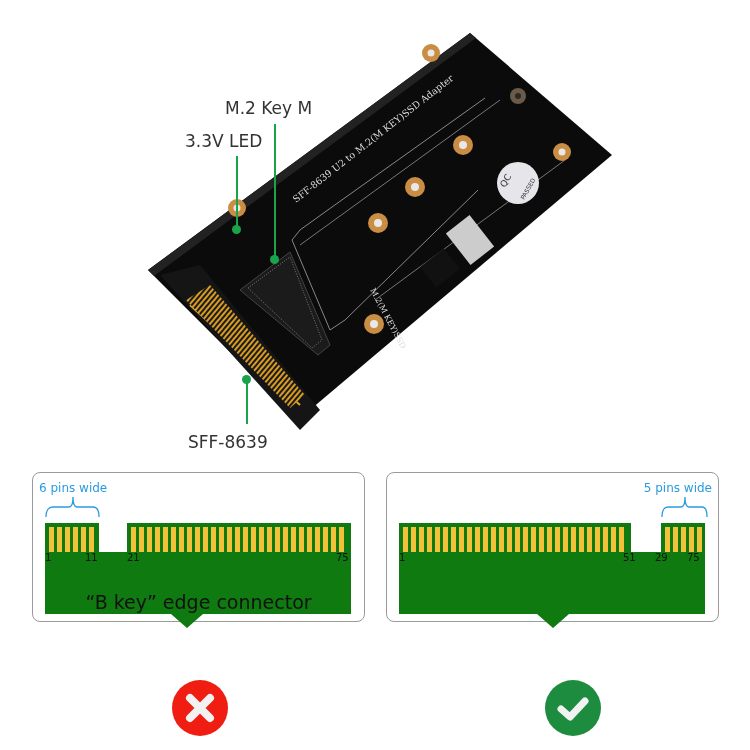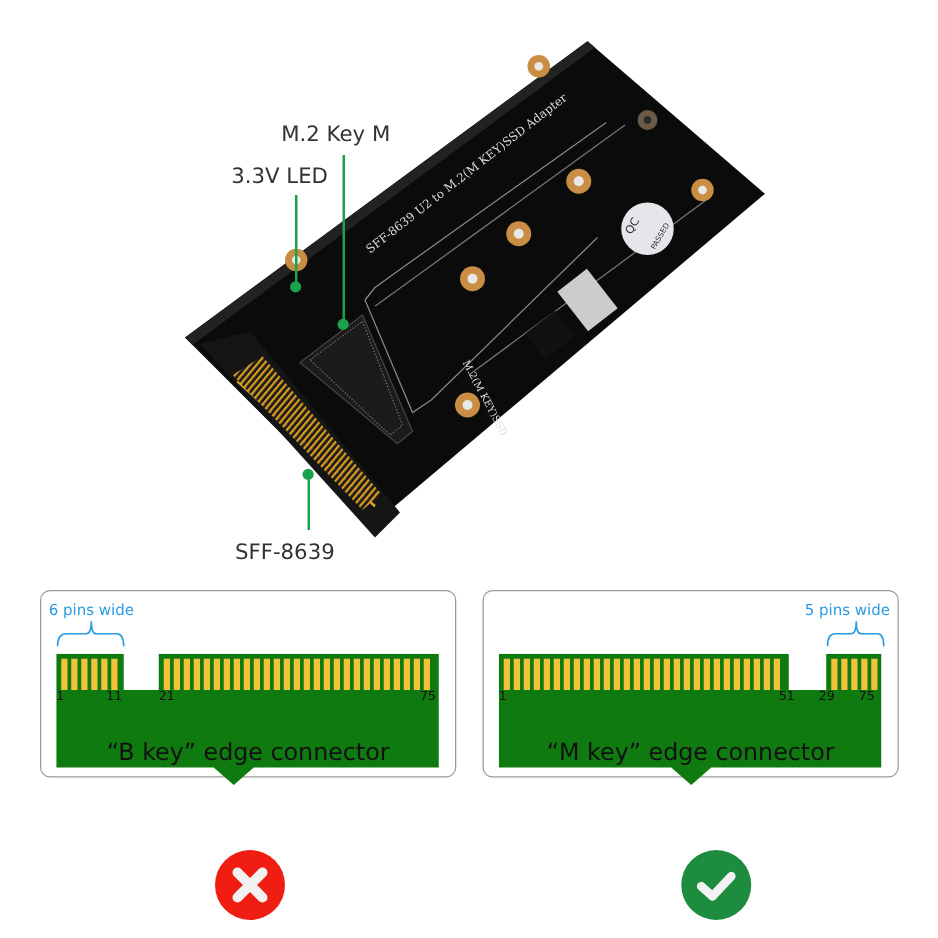--- a/index.html
+++ b/index.html
@@ -182,21 +182,20 @@
         <rect x="274" y="4" width="5" height="25"></rect>
         <rect x="282" y="4" width="5" height="25"></rect>
         <rect x="290" y="4" width="5" height="25"></rect>
         <rect x="298" y="4" width="5" height="25"></rect>
       </g>
   </svg>
   <div class="pinnum" style="left:12px;top:79px;">1</div>
   <div class="pinnum" style="left:236px;top:79px;">51</div>
   <div class="pinnum" style="left:268px;top:79px;">29</div>
   <div class="pinnum" style="left:300px;top:79px;">75</div>
-  <div class="panel-caption">“M key” edge connector</div>
 </div>
 
 <div class="status-icon" style="left:172px;top:680px;background:#f01e12;">
   <svg width="56" height="56" viewBox="0 0 56 56">
     <path d="M18,18 L38,38 M38,18 L18,38" stroke="#f2f2f2" stroke-width="8" stroke-linecap="round"></path>
   </svg>
 </div>
 <div class="status-icon" style="left:545px;top:680px;background:#1e8c3e;">
   <svg width="56" height="56" viewBox="0 0 56 56">
     <path d="M16,29 L25,37 L40,21" fill="none" stroke="#f2f2f2" stroke-width="7" stroke-linecap="round" stroke-linejoin="round"></path>

